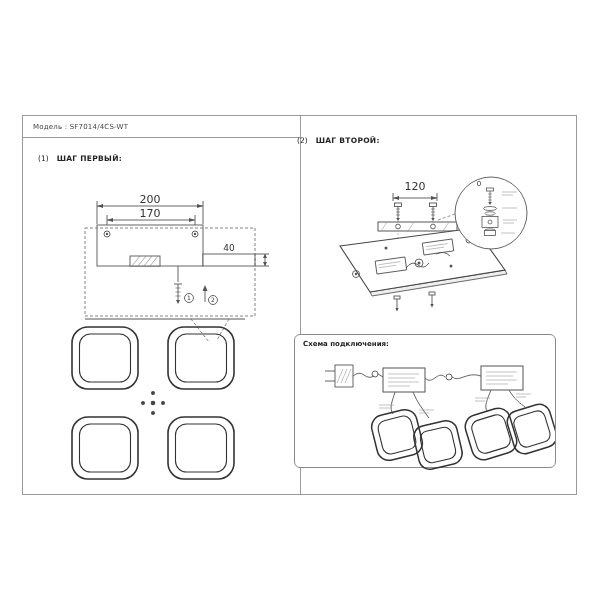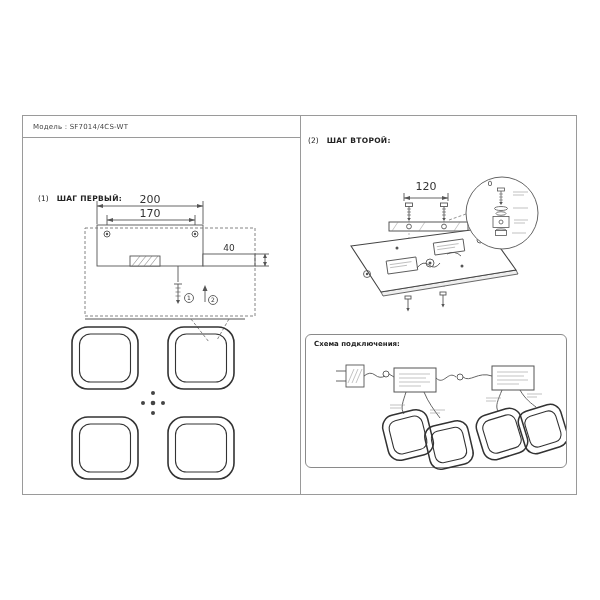--- a/index.html
+++ b/index.html
@@ -1,26 +1,26 @@
 <!DOCTYPE html>
 <html><head>
 <meta charset="utf-8">
 <style>
   * { margin:0; padding:0; box-sizing:border-box; }
   html,body { width:600px; height:600px; background:#ffffff; font-family:"DejaVu Sans", sans-serif; color:#333; }
   .page { position:relative; width:600px; height:600px; background:#fff; overflow:hidden; }
   .frame { position:absolute; left:22px; top:115px; width:555px; height:380px; border:1px solid #9a9a9a; background:#fff; }
   .left-panel  { position:absolute; left:0; top:0; width:278px; height:100%; border-right:1px solid #9a9a9a; }
-  .right-panel { position:absolute; left:274px; top:0; width:274px; height:100%; }
+  .right-panel { position:absolute; left:263px; top:0; width:274px; height:100%; }
   .model-bar { position:absolute; top:0; left:0; width:100%; height:22px; border-bottom:1px solid #9a9a9a;
                font-size:7px; line-height:22px; padding-left:10px; color:#444; letter-spacing:0.2px; }
   .step-heading { position:absolute; font-size:7.5px; color:#222; white-space:nowrap; }
   .step-heading .step-num { font-weight:normal; margin-right:8px; }
   .step-heading .step-title { font-weight:bold; letter-spacing:0.3px; }
-  .h1 { top:38px; left:15px;margin-top:40px; }
+  .h1 { top:38px; left:15px; }
   .h2 { top:20px; left:11px; }
   svg.draw { position:absolute; left:0; top:0; display:block; }
   .conn-box { position:absolute; left:8px; top:218px; width:262px; height:134px;
               border:1px solid #8a8a8a; border-radius:6px; background:#fff; }
   .conn-title { position:absolute; top:5px; left:8px; font-size:7px; font-weight:bold; color:#222; }
   text { font-family:"DejaVu Sans", sans-serif; }
   .dim  { font-size:11px; fill:#333; }
   .dim-sm { font-size:9px; fill:#333; }
   .callout-num { font-size:6px; fill:#333; }
 </style>

